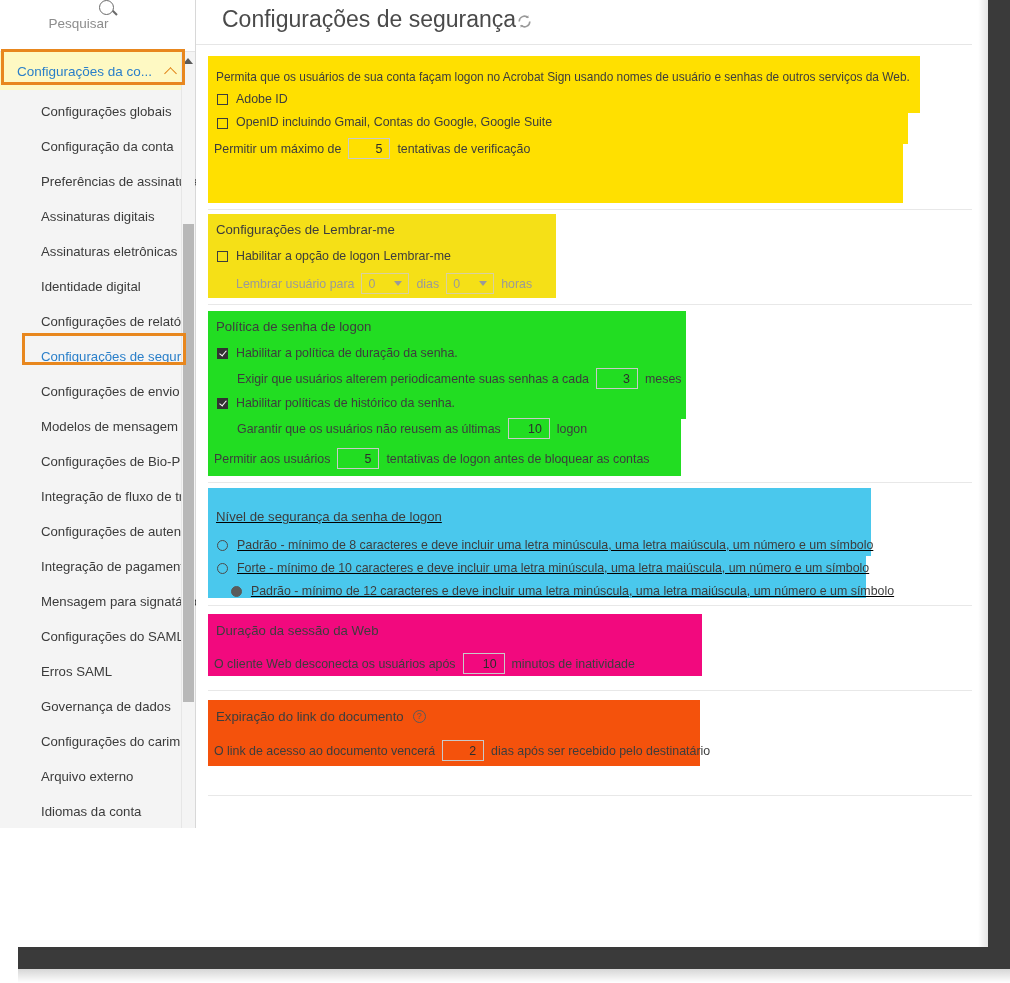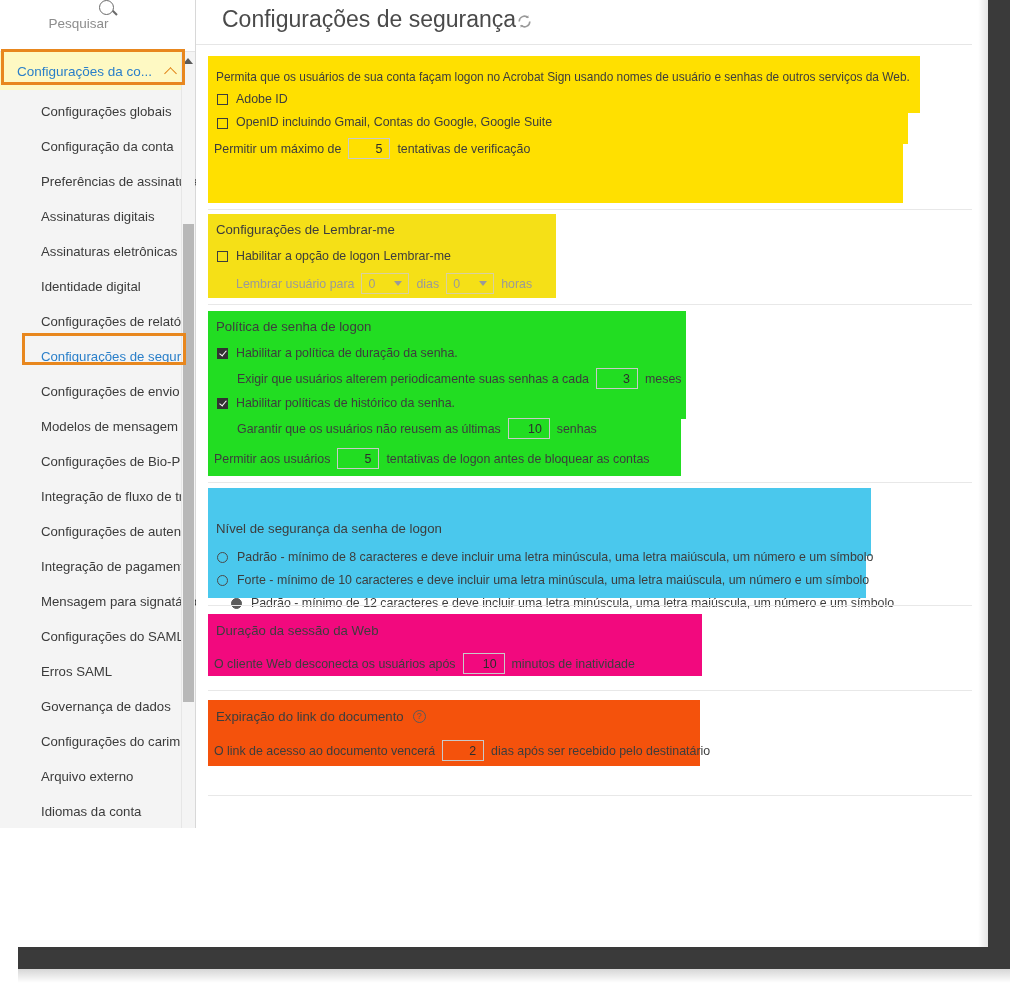--- a/index.html
+++ b/index.html
@@ -447,35 +447,35 @@
         <span class="numbox">3</span>
         <span>meses</span>
       </div>
       <div class="row" style="padding:7px 0 0 9px;">
         <span class="cb checked"></span>
         <span>Habilitar políticas de histórico da senha.</span>
       </div>
       <div class="row" style="padding:8px 0 0 29px;">
         <span>Garantir que os usuários não reusem as últimas</span>
         <span class="numbox">10</span>
-        <span>senhas</span>
+        <span>logon</span>
       </div>
       <div class="row" style="padding:9px 0 0 6px;">
         <span>Permitir aos usuários</span>
         <span class="numbox">5</span>
         <span>tentativas de logon antes de bloquear as contas</span>
       </div>
     </div>
 
     <div class="sec-rule" style="top:482px;"></div>
 
     <div class="hl" style="left:12px; top:488px; width:658px; height:110px; background:#4AC8ED;"></div>
     <div class="hl" style="left:12px; top:488px; width:663px; height:68px;  background:#4AC8ED;"></div>
 
-    <div class="sec" style="left:12px; top:512px; width:700px;">
+    <div class="sec" style="left:12px; top:500px; width:700px;text-decoration:underline;">
       <div class="sec-title" style="padding:9px 0 0 8px;">Nível de segurança da senha de logon</div>
       <div class="row" style="padding:14px 0 0 9px;">
         <span class="rb"></span>
         <span>Padrão - mínimo de 8 caracteres e deve incluir uma letra minúscula, uma letra maiúscula, um número e um símbolo</span>
       </div>
       <div class="row" style="padding:9px 0 0 9px;">
         <span class="rb"></span>
         <span>Forte - mínimo de 10 caracteres e deve incluir uma letra minúscula, uma letra maiúscula, um número e um símbolo</span>
       </div>
       <div class="row" style="padding:9px 0 0 9px;justify-content:center;">

